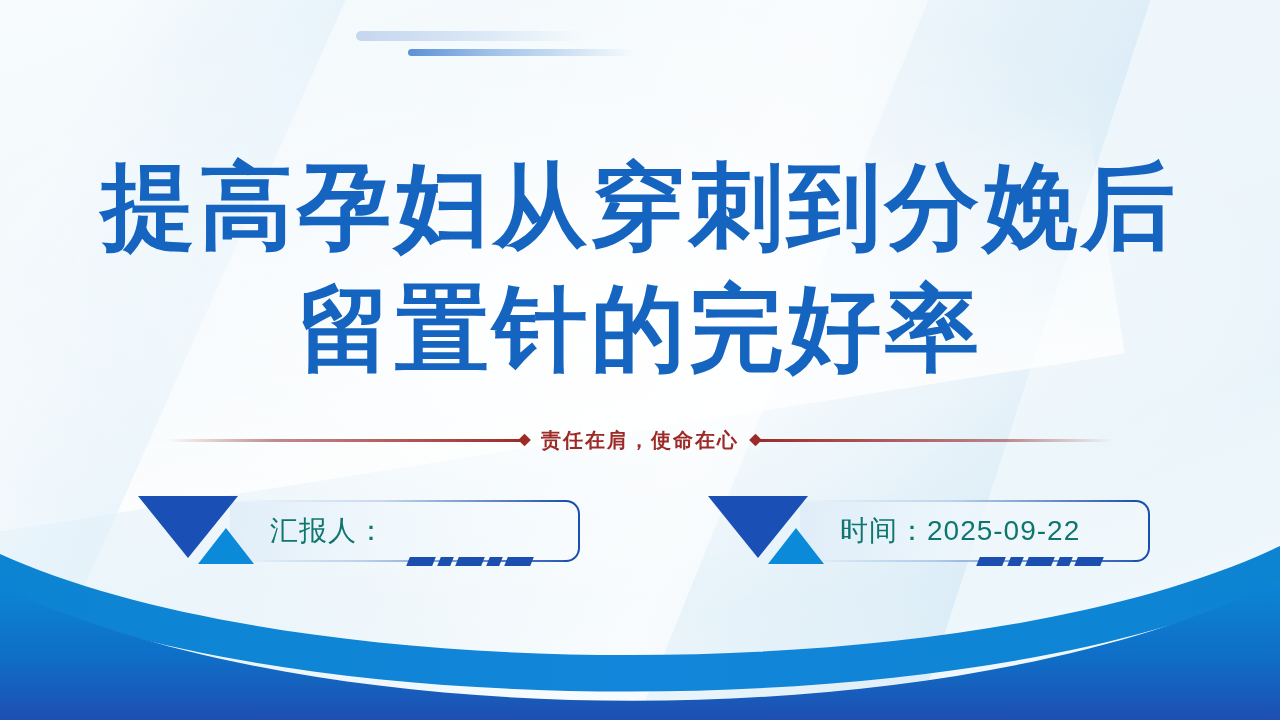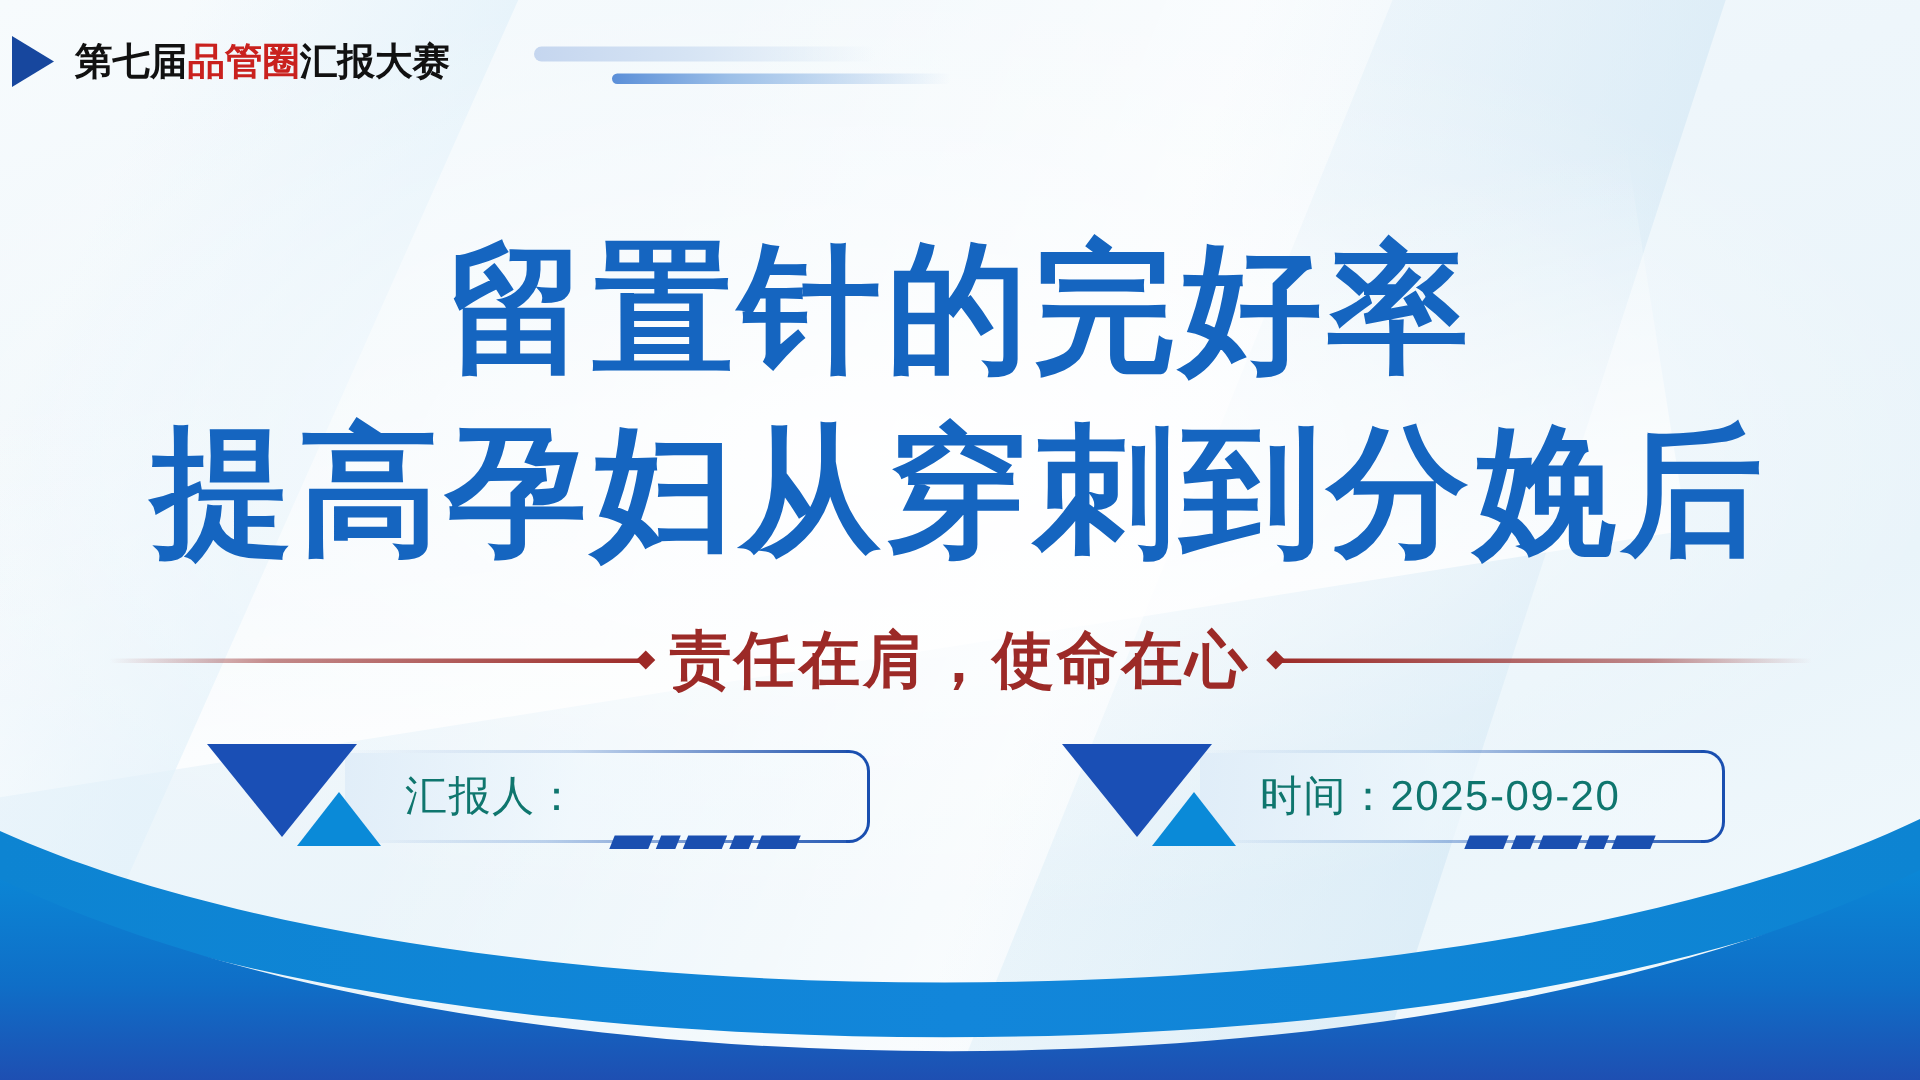--- a/index.html
+++ b/index.html
@@ -137,21 +137,21 @@
     position: absolute;
     top: 50%;
     width: 9px; height: 9px;
     background: #9c2a27;
     transform: translateY(-50%) rotate(45deg);
   }
   .sub-rule.left .rule-dot { right: -2px; }
   .sub-rule.right .rule-dot { left: -2px; }
   .subtitle-text {
     font-family: "Liberation Serif", "DejaVu Serif", serif;
-    font-size: 41px;
+    font-size: 20px;
     font-weight: bold;
     color: #9c2a27;
     letter-spacing: 2px;
     padding: 0 14px;
     white-space: nowrap;
   }
 
   
   .info-box {
     position: absolute;
@@ -254,30 +254,26 @@
 
 <div id="slide">
 
   <div class="bg-base"></div>
   <div class="bg-band b1"></div>
   <div class="bg-band b2"></div>
   <div class="bg-band b3"></div>
   <div class="bg-band b4"></div>
   <div class="bg-vig"></div>
 
-  <div class="header">
-    <div class="play-triangle"></div>
-    <div class="header-title"><span>第七届</span><span class="hl">品管圈</span><span>汇报大赛</span></div>
-  </div>
   <div class="hdr-bar top"></div>
   <div class="hdr-bar bottom"></div>
 
   <div class="title-wrap">
+    <div class="title-line">提高孕妇从穿刺到分娩后</div>
     <div class="title-line">留置针的完好率</div>
-    <div class="title-line">提高孕妇从穿刺到分娩后</div>
   </div>
 
   <div class="subtitle-row">
     <div class="sub-rule left">
       <div class="rule-dot"></div>
     </div>
     <div class="subtitle-text">责任在肩，使命在心</div>
     <div class="sub-rule right">
       <div class="rule-dot"></div>
     </div>
@@ -307,21 +303,21 @@
     <div class="ib-corner"></div>
     <div class="ib-dashes">
       <div class="dash big"></div>
       <div class="dash small"></div>
       <div class="dash big"></div>
       <div class="dash small"></div>
       <div class="dash big"></div>
     </div>
     <div class="tri-dark"></div>
     <div class="tri-light"></div>
-    <div class="ib-label">时间：2025-09-20</div>
+    <div class="ib-label">时间：2025-09-22</div>
   </div>
 
   <svg class="waves" viewBox="0 0 1280 180" preserveAspectRatio="none">
     <defs>
       <linearGradient id="gMain" x1="0" y1="0" x2="0" y2="1">
         <stop offset="0%" stop-color="#0b87d6"></stop>
         <stop offset="55%" stop-color="#0f6ec7"></stop>
         <stop offset="100%" stop-color="#1e4fb2"></stop>
       </linearGradient>
       <linearGradient id="gArc" x1="0" y1="0" x2="1" y2="0">

